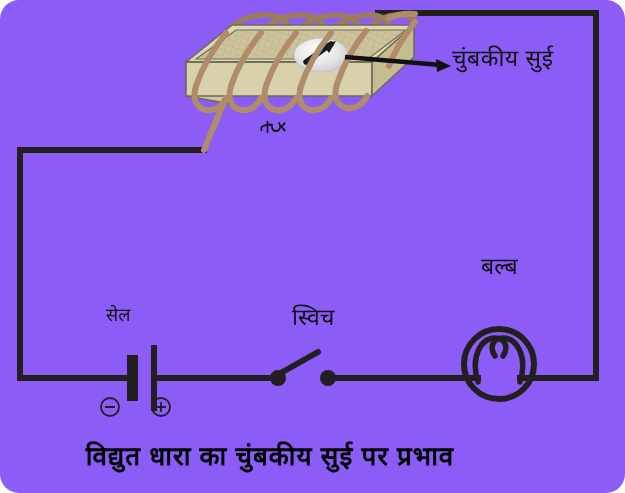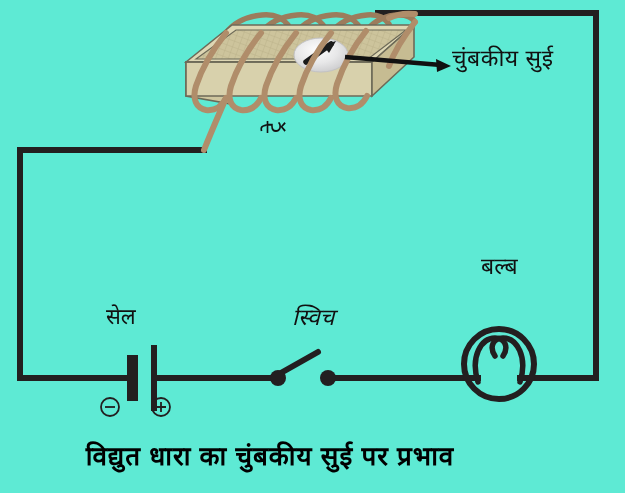--- a/index.html
+++ b/index.html
@@ -8,22 +8,23 @@
     padding: 0;
     background: #ffffff;
   }
   body {
     font-family: "Liberation Sans", "DejaVu Sans", sans-serif;
   }
   #stage {
     position: relative;
     width: 625px;
     height: 493px;
-    background: #5eead4;
+    background: #8b5cf6;
     overflow: hidden;
+    border-radius: 19px;
   }
   #scene {
     position: absolute;
     left: 0;
     top: 0;
     width: 625px;
     height: 493px;
   }
   .lbl {
     position: absolute;
@@ -42,27 +43,26 @@
   #label-tray {
     left: 262px;
     top: 133px;
     font-size: 23px;
     transform: rotate(-90deg);
     transform-origin: left top;
   }
   #label-cell {
     left: 106px;
     top: 306px;
-    font-size: 22px;
+    font-size: 18px;
   }
   #label-switch {
     left: 292px;
     top: 306px;
     font-size: 23px;
-    font-style: italic;
   }
   #label-bulb {
     left: 481px;
     top: 255px;
     font-size: 23px;
   }
   #caption {
     position: absolute;
     left: 0;
     top: 437px;

